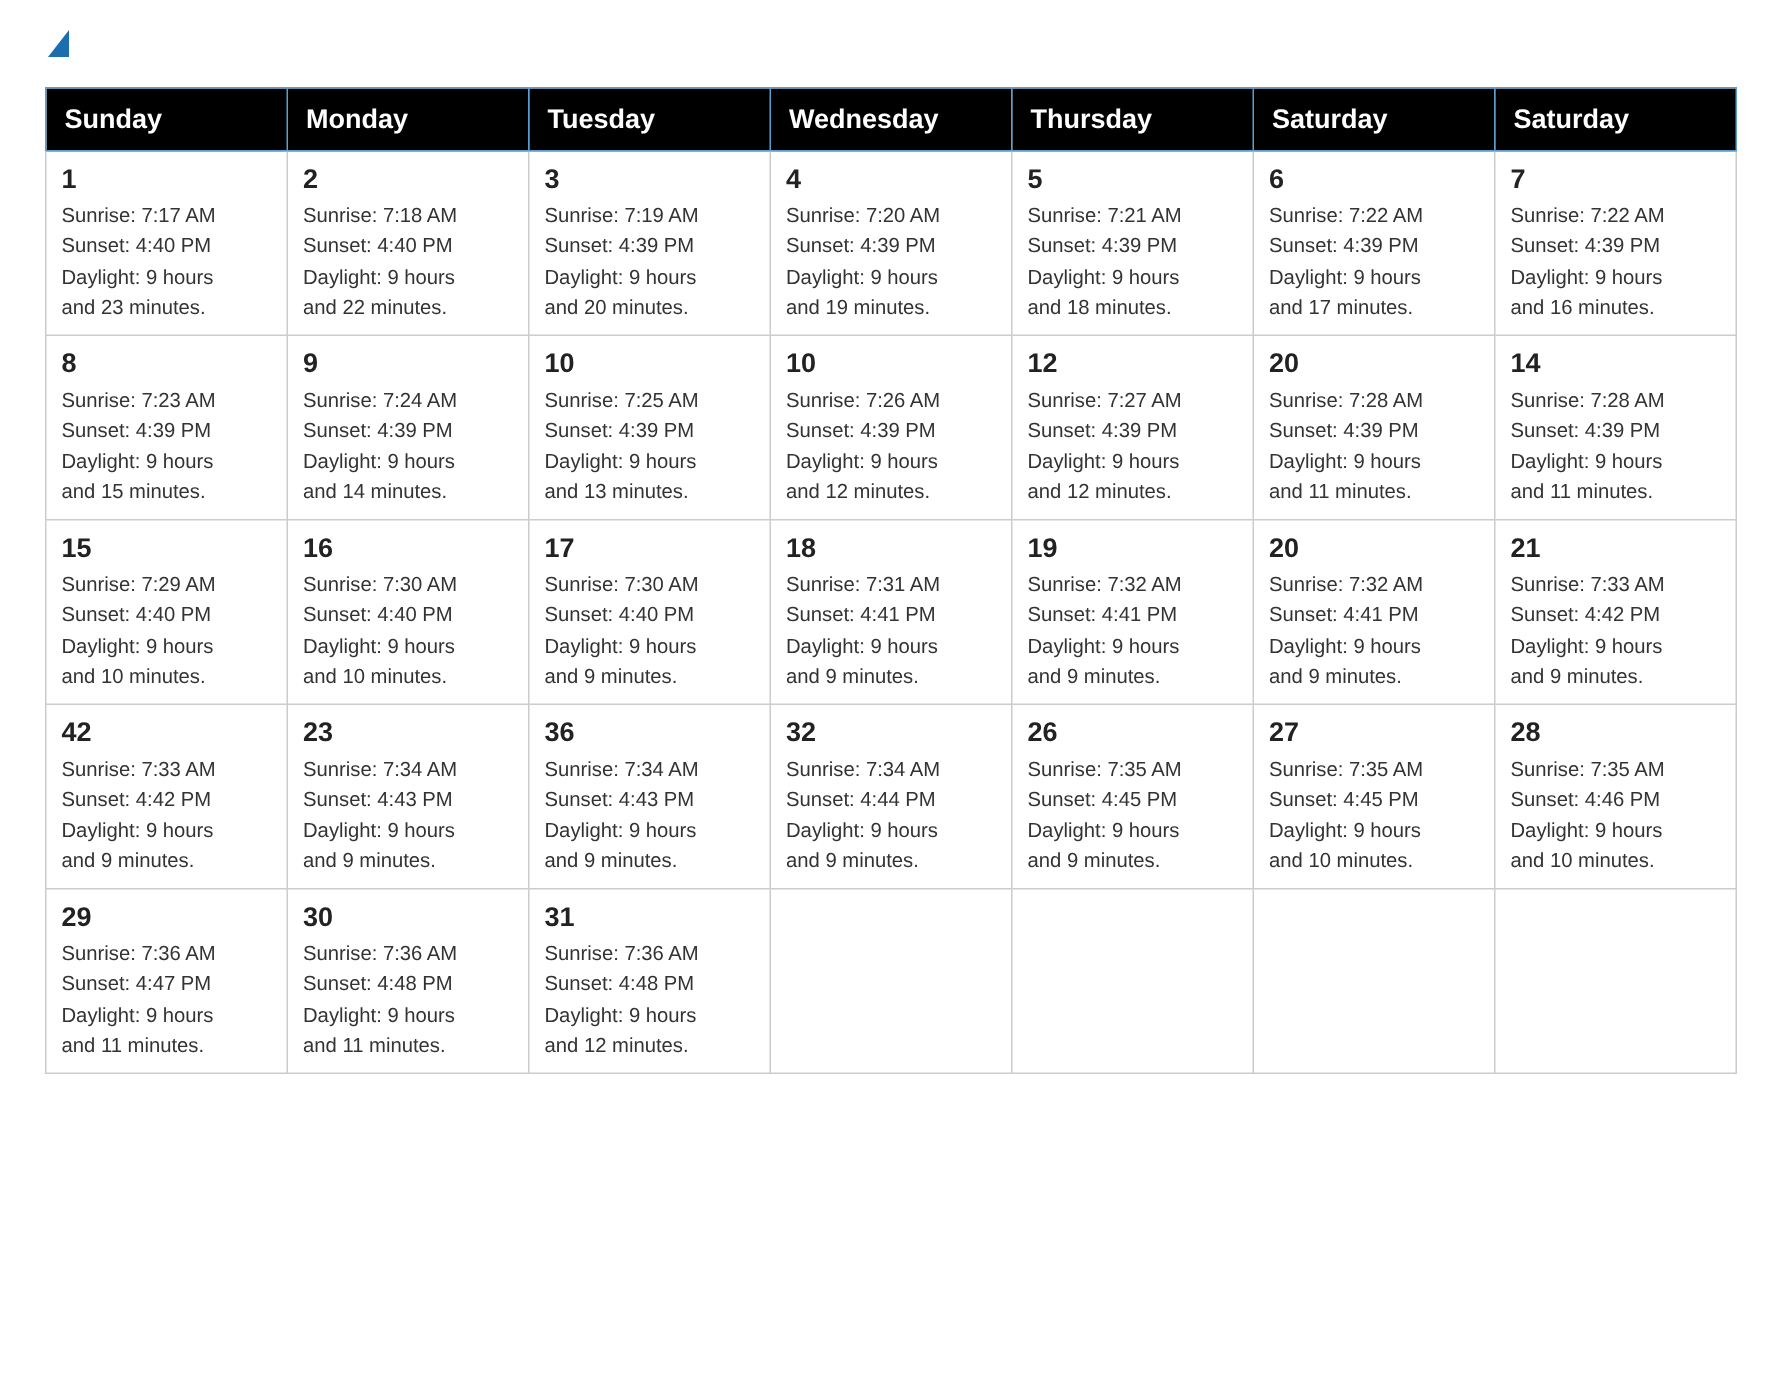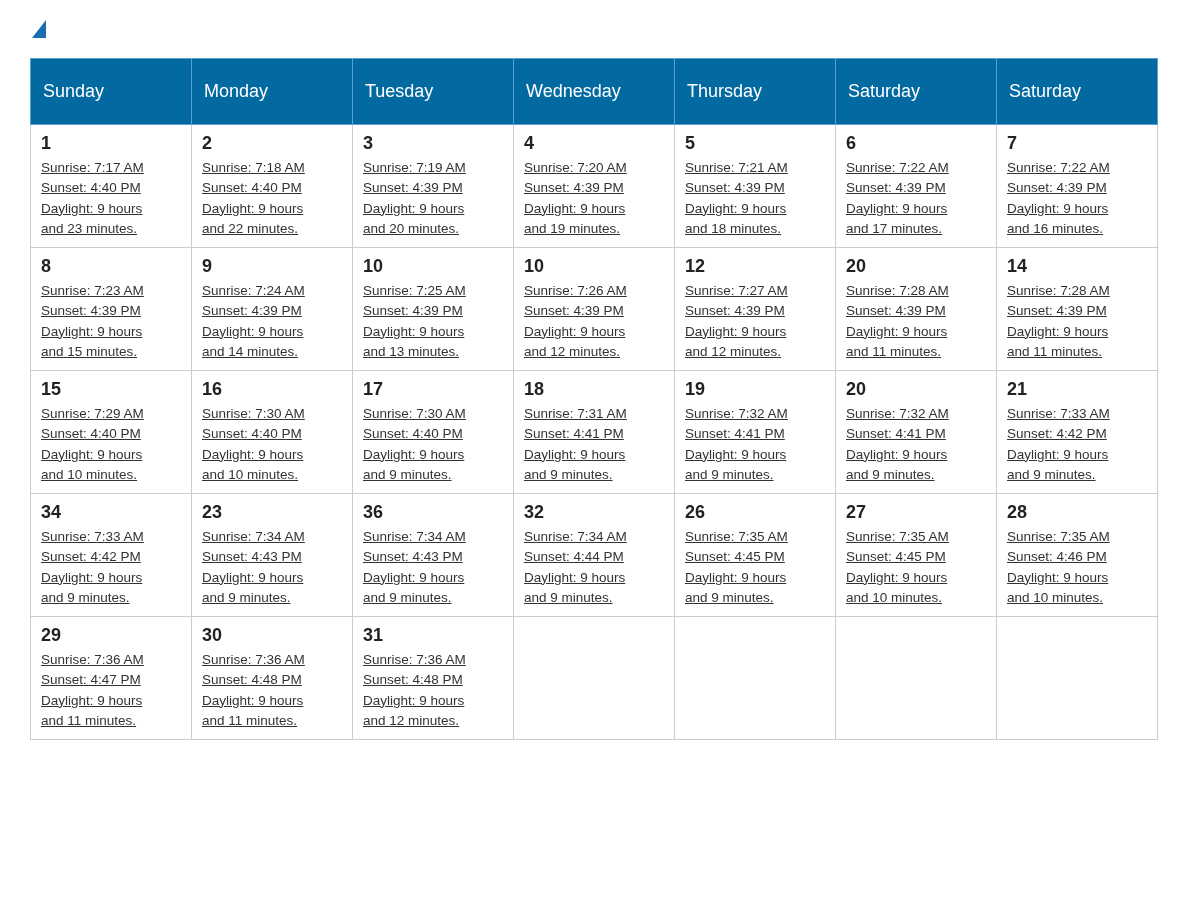--- a/index.html
+++ b/index.html
@@ -56,46 +56,45 @@
       font-size: 22px;
       color: #444;
       margin-top: 4px;
     }
     .calendar-table {
       width: 100%;
       border-collapse: collapse;
       border: 1px solid #aaa;
     }
     .calendar-table th {
-      background-color: #0369a1;
+      background-color: #000000;
       color: #fff;
       font-size: 18px;
-      font-weight: normal;
-      padding: 22px 12px;
+      font-weight: bold;
+      padding: 10px 12px;
       text-align: left;
       border: 1px solid #5a9fd4;
     }
     .calendar-table td {
       border: 1px solid #ccc;
       vertical-align: top;
       padding: 8px 10px;
       width: 14.28%;
       min-height: 100px;
     }
     .day-number {
       font-size: 18px;
       font-weight: bold;
       color: #222;
       margin-bottom: 4px;
     }
     .day-info {
       font-size: 13.5px;
       color: #333;
       line-height: 1.5;
-      text-decoration: underline;
     }
     .empty-cell {
       background: #fff;
     }
     tr.week-row td {
       background: #fff;
     }
   </style>
 </head>
 <body>
@@ -212,21 +211,21 @@
           <div class="day-number">20</div>
           <div class="day-info">Sunrise: 7:32 AM<br>Sunset: 4:41 PM<br>Daylight: 9 hours<br>and 9 minutes.</div>
         </td>
         <td>
           <div class="day-number">21</div>
           <div class="day-info">Sunrise: 7:33 AM<br>Sunset: 4:42 PM<br>Daylight: 9 hours<br>and 9 minutes.</div>
         </td>
       </tr>
       <tr class="week-row">
         <td>
-          <div class="day-number">34</div>
+          <div class="day-number">42</div>
           <div class="day-info">Sunrise: 7:33 AM<br>Sunset: 4:42 PM<br>Daylight: 9 hours<br>and 9 minutes.</div>
         </td>
         <td>
           <div class="day-number">23</div>
           <div class="day-info">Sunrise: 7:34 AM<br>Sunset: 4:43 PM<br>Daylight: 9 hours<br>and 9 minutes.</div>
         </td>
         <td>
           <div class="day-number">36</div>
           <div class="day-info">Sunrise: 7:34 AM<br>Sunset: 4:43 PM<br>Daylight: 9 hours<br>and 9 minutes.</div>
         </td>

